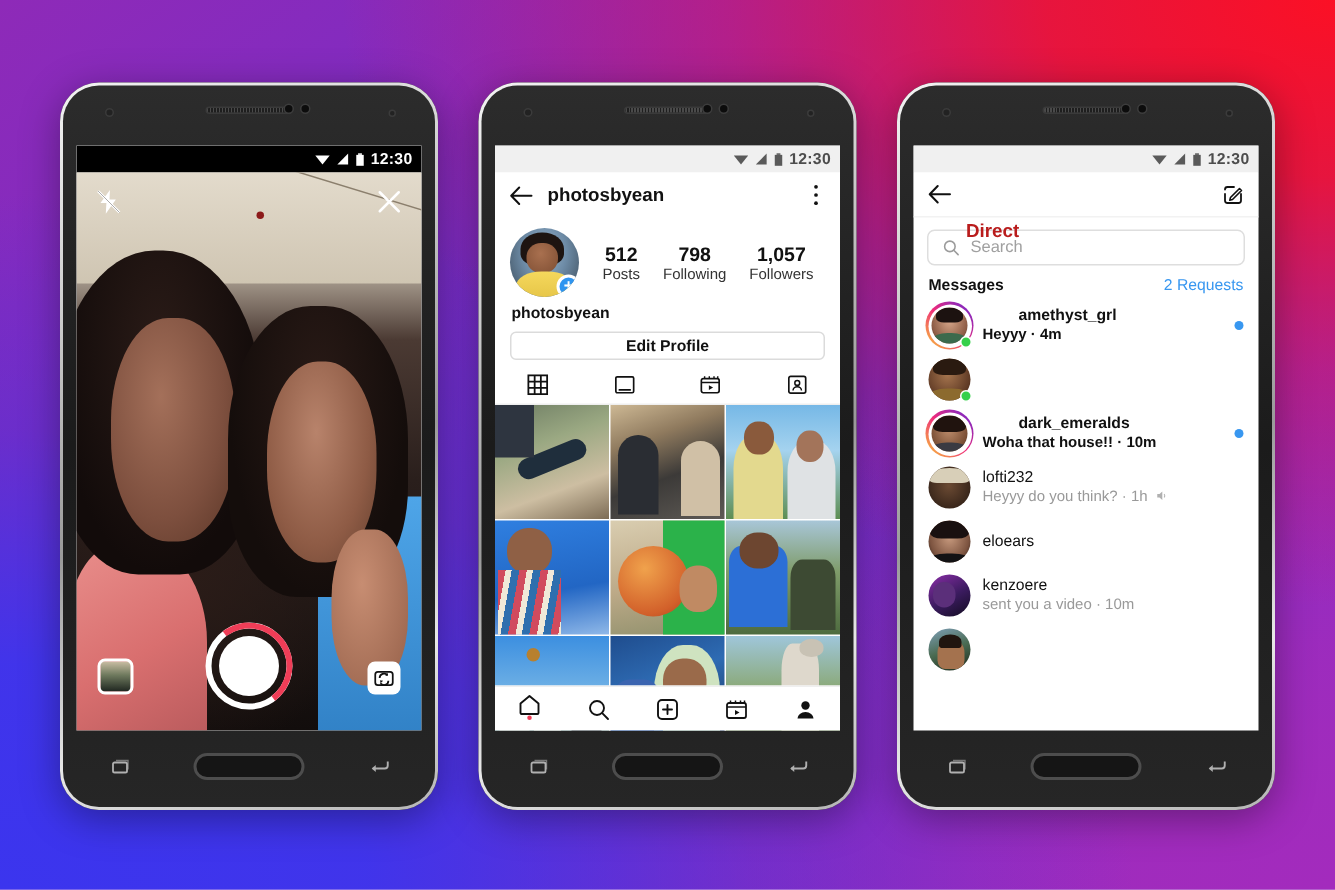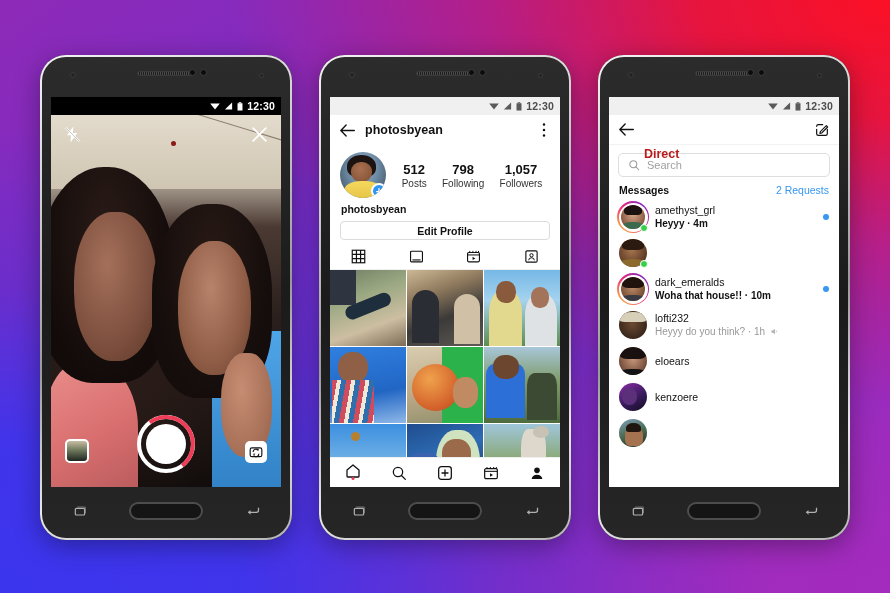--- a/index.html
+++ b/index.html
@@ -147,21 +147,21 @@
   .th-av { position:relative; width:28px; height:28px; border-radius:50%; flex:0 0 auto; overflow:visible; }
   .th-av .ring { position:absolute; inset:-2px; border-radius:50%;
         background:linear-gradient(45deg,#f9ce34,#ee2a7b,#6228d7); padding:1.5px; }
   .th-av .ring::after{ content:""; position:absolute; inset:1.5px; border-radius:50%; background:#fff; }
   .th-av .pic { position:absolute; inset:2px; border-radius:50%; overflow:hidden; }
   .th-av.noring .pic { inset:0; }
   .online { position:absolute; right:-1px; bottom:-1px; width:8px; height:8px; border-radius:50%;
         background:#36d04a; border:1.5px solid #fff; z-index:3; }
   .th-txt { flex:1; min-width:0; }
   .th-user { font-size:10.5px; color:#111; line-height:1.35; }
-  .th-user.b { font-weight:normal; }
+  .th-user.b { font-weight:bold;margin-left:24px; }
   .th-prev { font-size:10px; color:#999; line-height:1.35; white-space:nowrap; overflow:hidden; }
   .th-prev.b { color:#111; font-weight:bold; }
   .unread { width:6px; height:6px; border-radius:50%; background:#3897f0; flex:0 0 auto; }
 </style>
 </head>
 <body>
 
 <div class="phone" style="left:40px; top:55px; width:252px; height:485px;">
   <div class="bezel-outer"></div>
   <div class="bezel-inner"></div>
@@ -548,20 +548,21 @@
       </div>
 
       <div class="thread">
         <div class="th-av noring">
           <div class="pic" style="background:linear-gradient(150deg,#8b2ea8 0%,#3a1b5e 55%,#120c20 100%)">
             <div style="position:absolute;left:10%;top:18%;width:56%;height:60%;border-radius:46%;background:#5b2f7a"></div>
           </div>
         </div>
         <div class="th-txt">
           <div class="th-user">kenzoere</div>
+          <div class="th-prev">sent you a video · 10m</div>
         </div>
       </div>
 
       <div class="thread">
         <div class="th-av noring">
           <div class="pic" style="background:linear-gradient(160deg,#7fa0b8 0%,#4a6b52 50%,#1d2a1c 100%)">
             <div style="position:absolute;left:22%;top:26%;width:62%;height:70%;border-radius:46% 46% 30% 30%;background:#a4724e"></div>
             <div style="position:absolute;left:26%;top:14%;width:52%;height:34%;background:#20150f;border-radius:50% 50% 20% 20%"></div>
           </div>
         </div>

